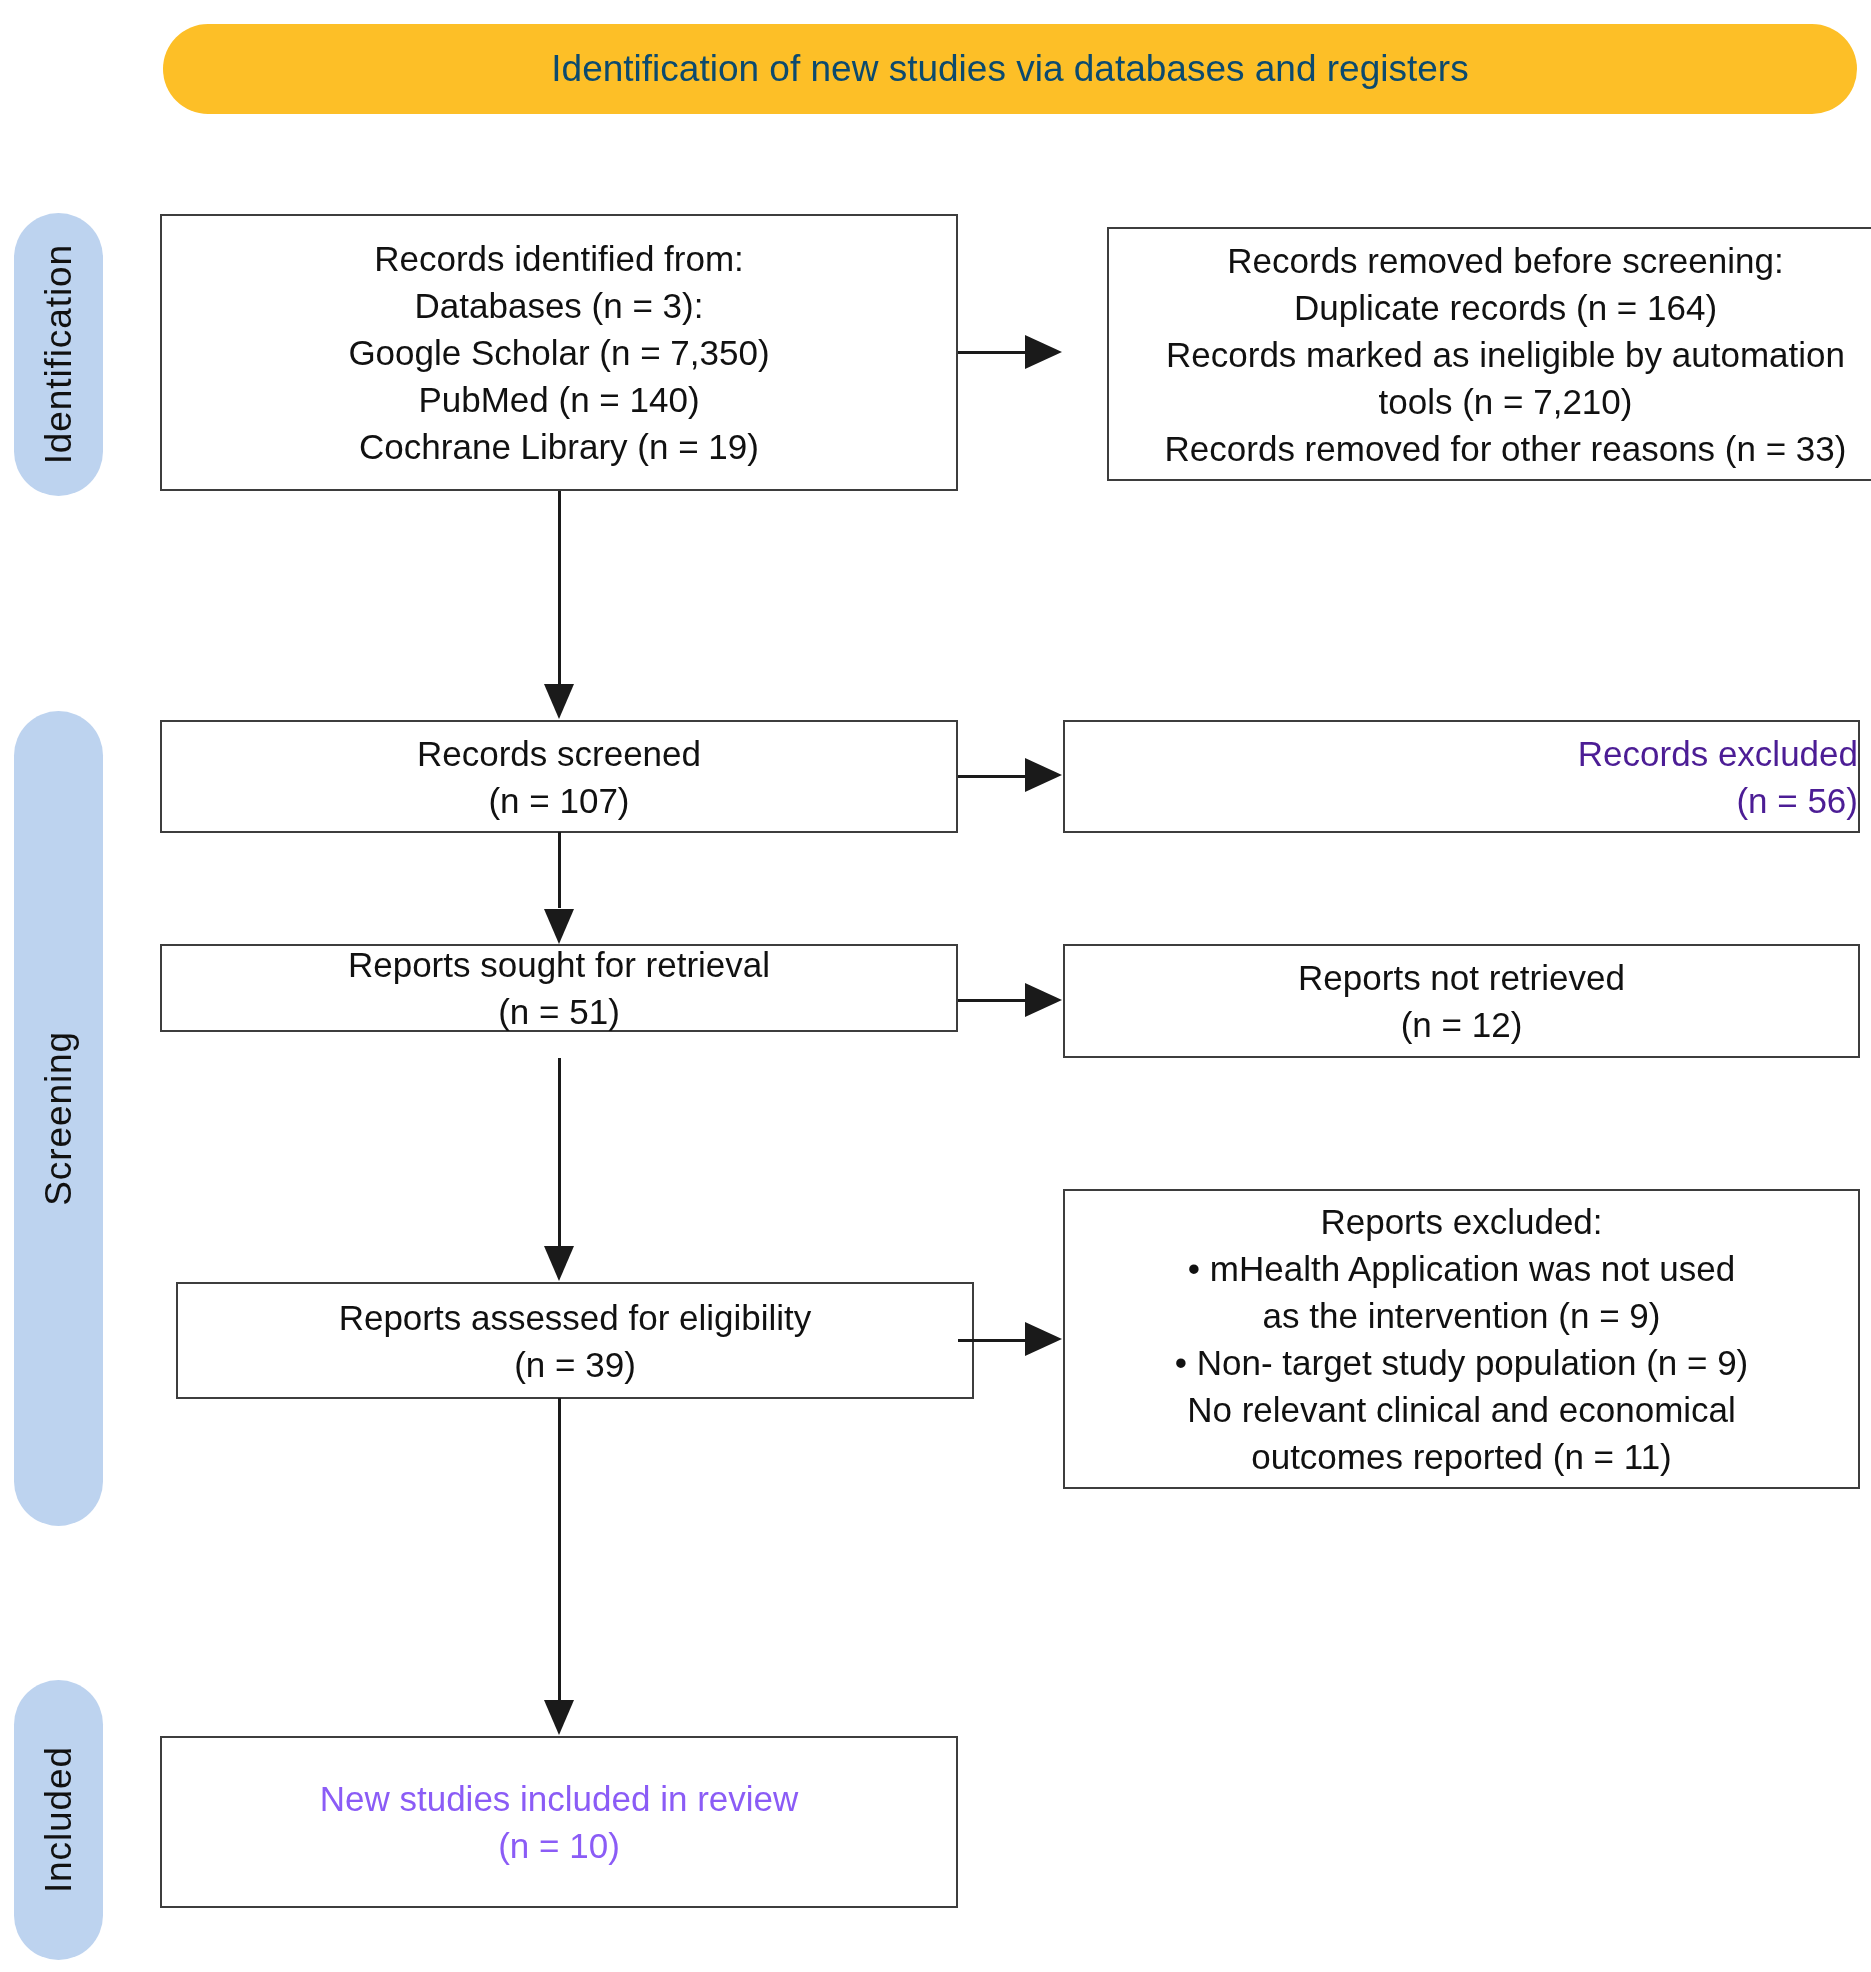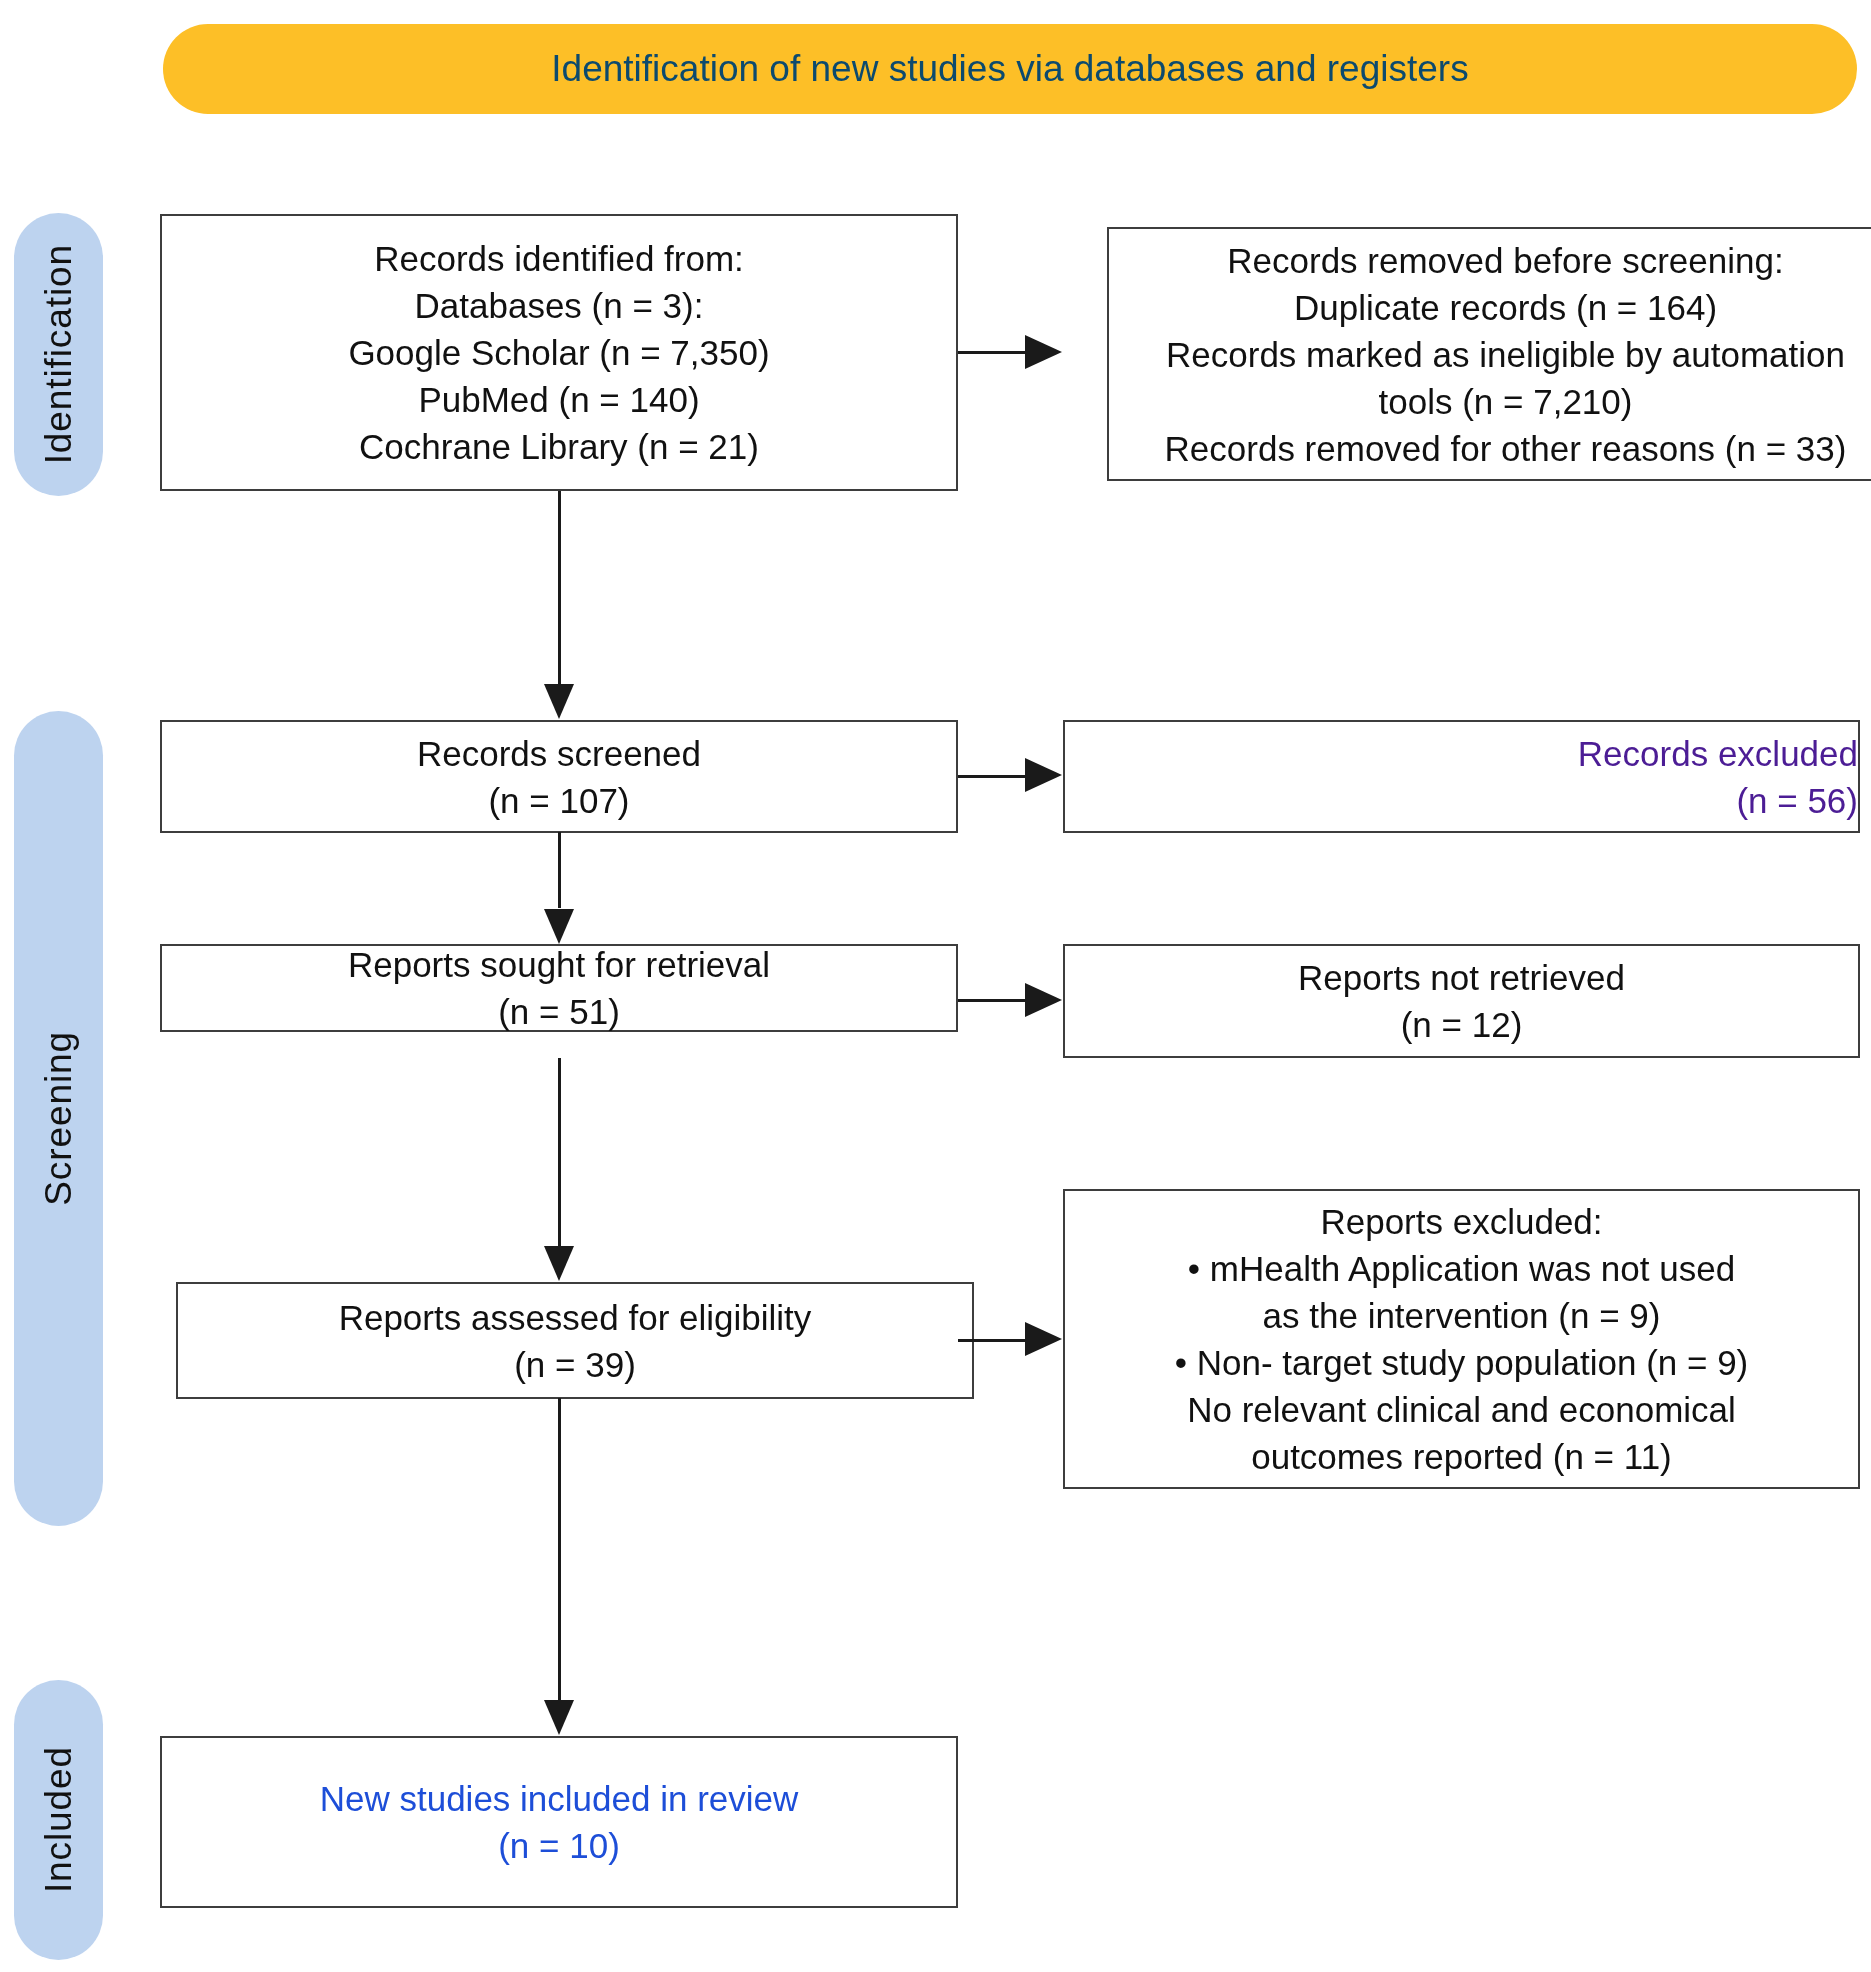--- a/index.html
+++ b/index.html
@@ -84,39 +84,39 @@
 
   <div class="stage-pill" style="left: 14px; top: 1680px; width: 89px; height: 280px; background-color: rgb(189, 211, 239); color: rgb(17, 17, 17);">
     <span class="vtext">Included</span>
   </div>
 
   <div class="fbox" style="left: 160px; top: 214px; width: 798px; height: 277px; border-color: rgb(61, 61, 61); color: rgb(17, 17, 17);">
       <div class="tline">Records identified from:</div>
       <div class="tline">Databases (n = 3):</div>
       <div class="tline">Google Scholar (n = 7,350)</div>
       <div class="tline">PubMed (n = 140)</div>
-      <div class="tline">Cochrane Library (n = 21)</div>
+      <div class="tline">Cochrane Library (n = 19)</div>
     </div>
 
   <div class="fbox" style="left: 160px; top: 720px; width: 798px; height: 113px; border-color: rgb(61, 61, 61); color: rgb(17, 17, 17);">
       <div class="tline">Records screened</div>
       <div class="tline">(n = 107)</div>
     </div>
 
   <div class="fbox" style="left: 160px; top: 944px; width: 798px; height: 88px; border-color: rgb(61, 61, 61); color: rgb(17, 17, 17);">
       <div class="tline">Reports sought for retrieval</div>
       <div class="tline">(n = 51)</div>
     </div>
 
   <div class="fbox" style="left: 160px; top: 1282px; width: 798px; height: 117px; border-color: rgb(61, 61, 61); color: rgb(17, 17, 17); margin-left: 16px;">
       <div class="tline">Reports assessed for eligibility</div>
       <div class="tline">(n = 39)</div>
     </div>
 
-  <div class="fbox" style="left: 160px; top: 1736px; width: 798px; height: 172px; border-color: rgb(61, 61, 61); color: #1d4ed8;">
+  <div class="fbox" style="left: 160px; top: 1736px; width: 798px; height: 172px; border-color: rgb(61, 61, 61); color: #8b5cf6;">
       <div class="tline">New studies included in review</div>
       <div class="tline">(n = 10)</div>
     </div>
 
   <div class="fbox" style="left: 1063px; top: 227px; width: 797px; height: 254px; border-color: rgb(61, 61, 61); color: rgb(17, 17, 17); margin-left: 44px;">
       <div class="tline">Records removed before screening:</div>
       <div class="tline">Duplicate records (n = 164)</div>
       <div class="tline">Records marked as ineligible by automation</div>
       <div class="tline">tools (n = 7,210)</div>
       <div class="tline">Records removed for other reasons (n = 33)</div>

